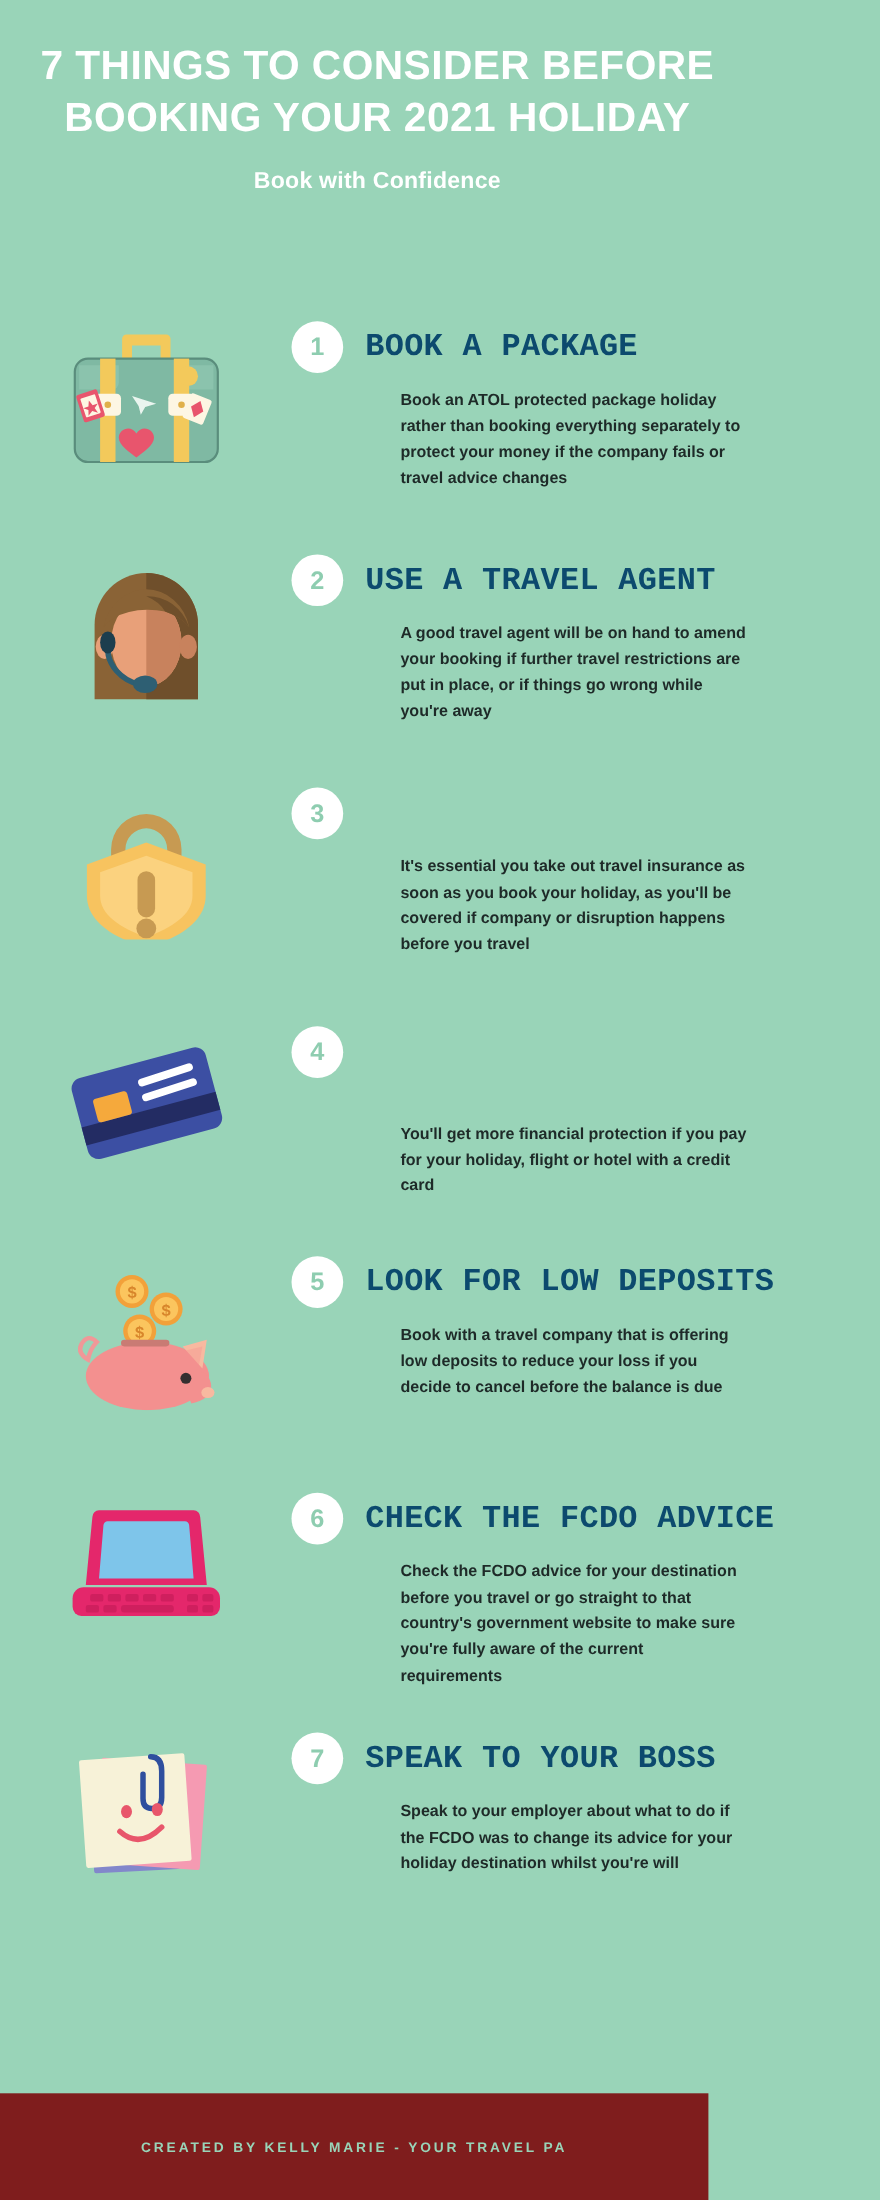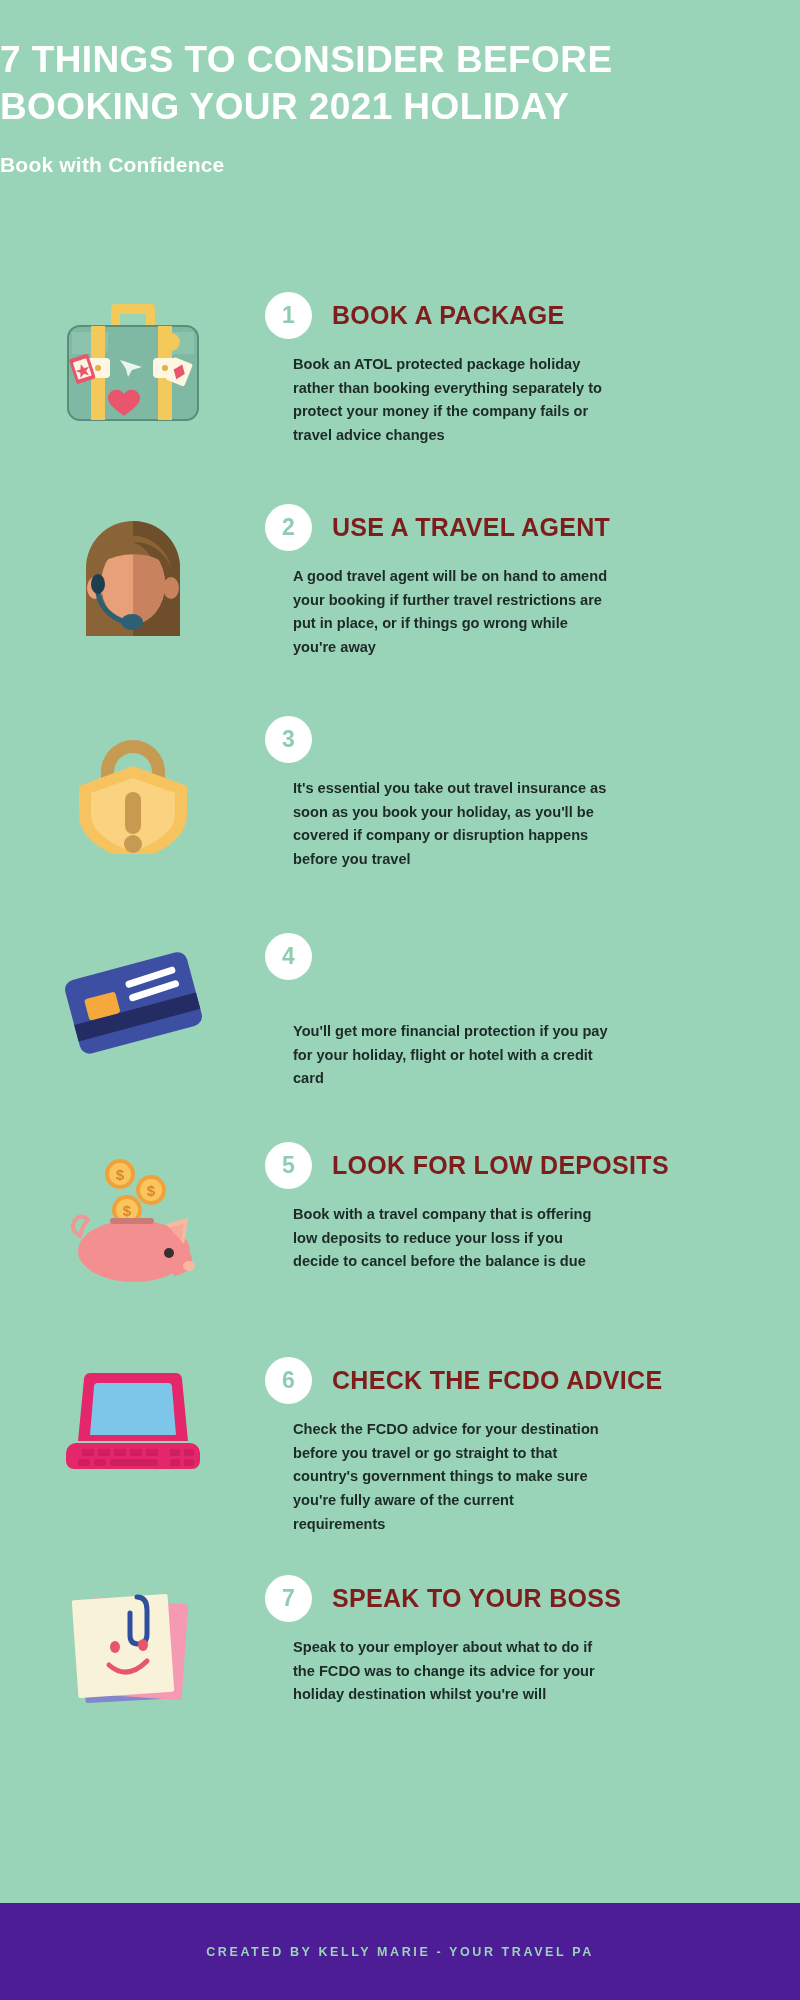--- a/index.html
+++ b/index.html
@@ -15,32 +15,32 @@
     background:#99d4b8;
     display:flex; flex-direction:column;
   }
   .bg-panel {
     position:absolute; left:0; top:0;
     width:800px; height:1903px;
     background:#99d4b8;
   }
   .footer-band {
     position:absolute; left:0; top:1903px;
-    width:800px; height:97px;
-    background:#4c1d95;
+    width:644px; height:97px;
+    background:#7f1d1d;
     display:flex; align-items:center; justify-content:center;
   }
   .footer-text {
     color:#99d4b8;
     font-size:12.5px;
     font-weight:bold;
     letter-spacing:2.6px;
   }
 
-  .header { position:absolute; left:0; top:0; width:686px; }
+  .header { position:absolute; left:0; top:0; width:686px; text-align:center; }
   .title {
     color:#ffffff;
     font-weight:bold;
     font-size:37px;
     line-height:1.28;
     letter-spacing:0.4px;
     padding-top:36px;
     text-transform:uppercase;
   }
   .subtitle {
@@ -70,33 +70,34 @@
   .head-row { display:flex; align-items:center; gap:20px; }
   .badge {
     width:47px; height:47px; flex:0 0 47px;
     border-radius:50%;
     background:#ffffff;
     color:#8ecdb0;
     display:flex; align-items:center; justify-content:center;
     font-size:23px; font-weight:bold;
   }
   .item-title {
-    color:#7f1d1d;
-    font-size:25px;
+    color:#0c4a6e;
+    font-size:29px;
     font-weight:bold;
     letter-spacing:0.3px;
     text-transform:uppercase;
     white-space:nowrap;
+    font-family:Liberation Mono, monospace;
   }
   .item-body {
     color:#1e2a28;
     font-size:14.6px;
     line-height:1.62;
     font-weight:600;
-    margin-left:28px;
+    margin-left:99px;
     margin-top:14px;
     max-width:315px;
   }
   .gap-lg .item-body { margin-top:40px; }
 
   svg { display:block; }
 </style>
 </head>
 <body>
 
@@ -281,21 +282,21 @@
               <rect x="126" y="96" width="10" height="7" rx="2"></rect>
             </g>
           </svg>
         </span>
       </div>
       <div class="text-col">
         <div class="head-row">
           <div class="badge">6</div>
           <div class="item-title">CHECK THE FCDO ADVICE</div>
         </div>
-        <div class="item-body">Check the FCDO advice for your destination before you travel or go straight to that country's government things to make sure you're fully aware of the current requirements</div>
+        <div class="item-body">Check the FCDO advice for your destination before you travel or go straight to that country's government website to make sure you're fully aware of the current requirements</div>
       </div>
     </div>
 
     <div class="item" style="height:200px;">
       <div class="icon-col">
         <span>
           <svg width="140" height="128" viewBox="0 0 140 128">
             <rect x="22" y="96" width="78" height="24" rx="2" fill="#8287cb" transform="rotate(-3 61 108)"></rect>
             <rect x="26" y="20" width="96" height="96" rx="2" fill="#f59ab2" transform="rotate(4 74 68)"></rect>
             <rect x="12" y="16" width="96" height="98" rx="2" fill="#f7f2d8" transform="rotate(-4 60 65)"></rect>

